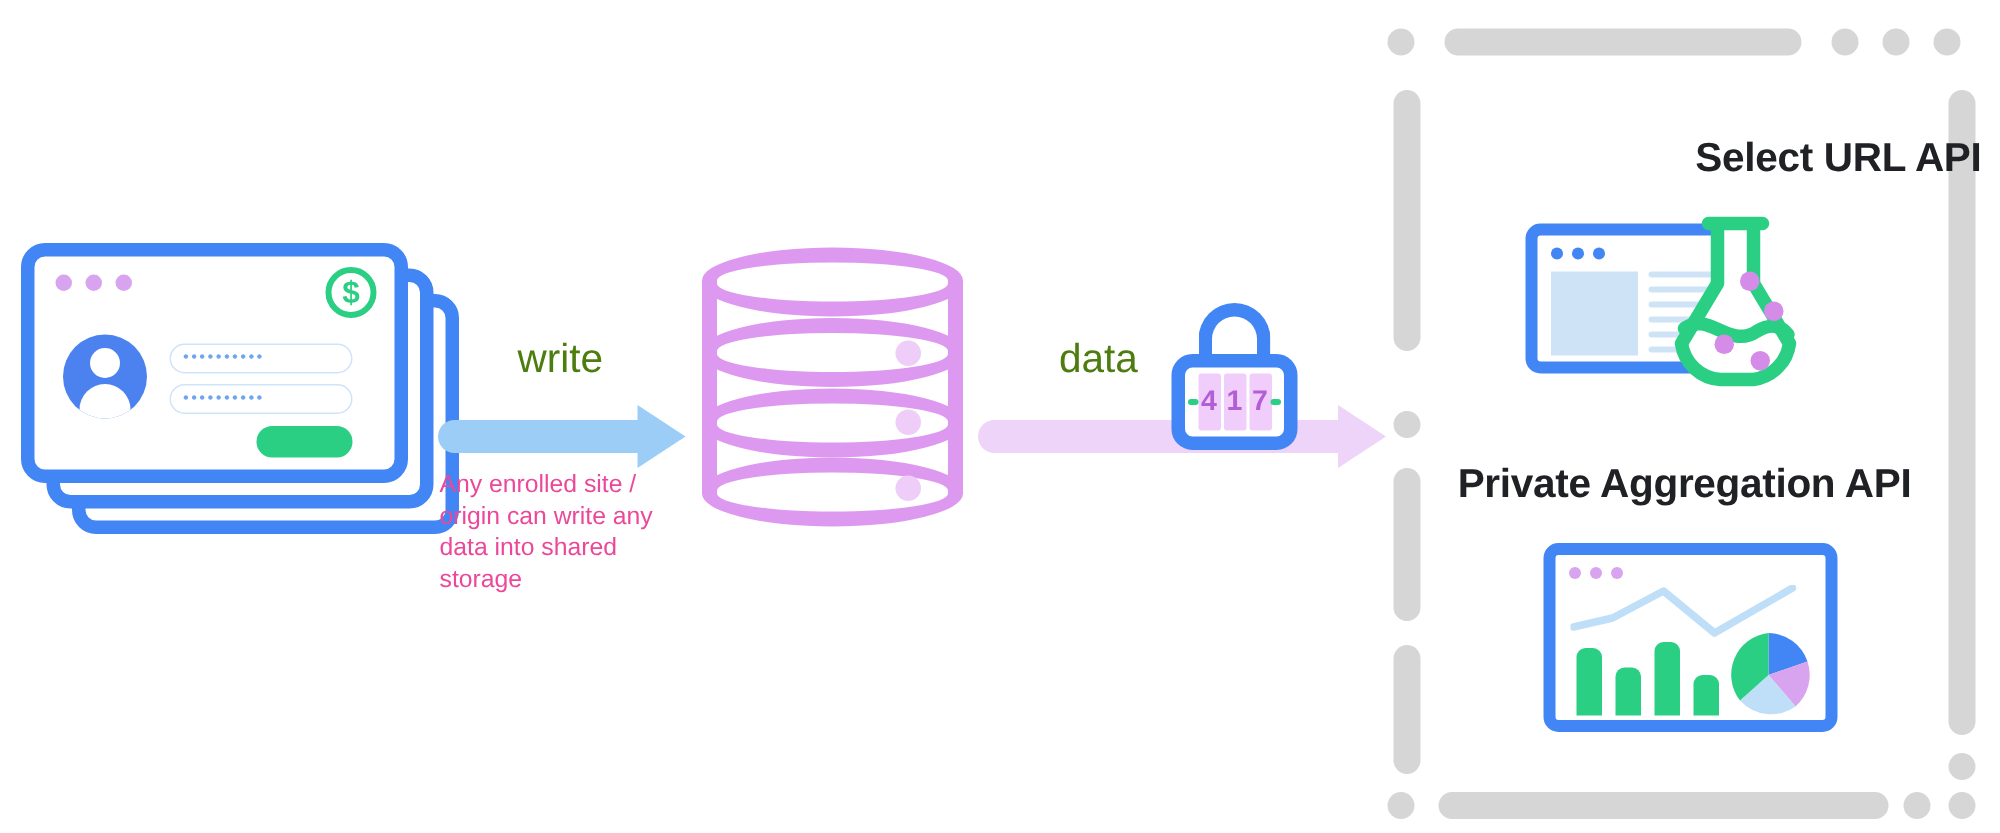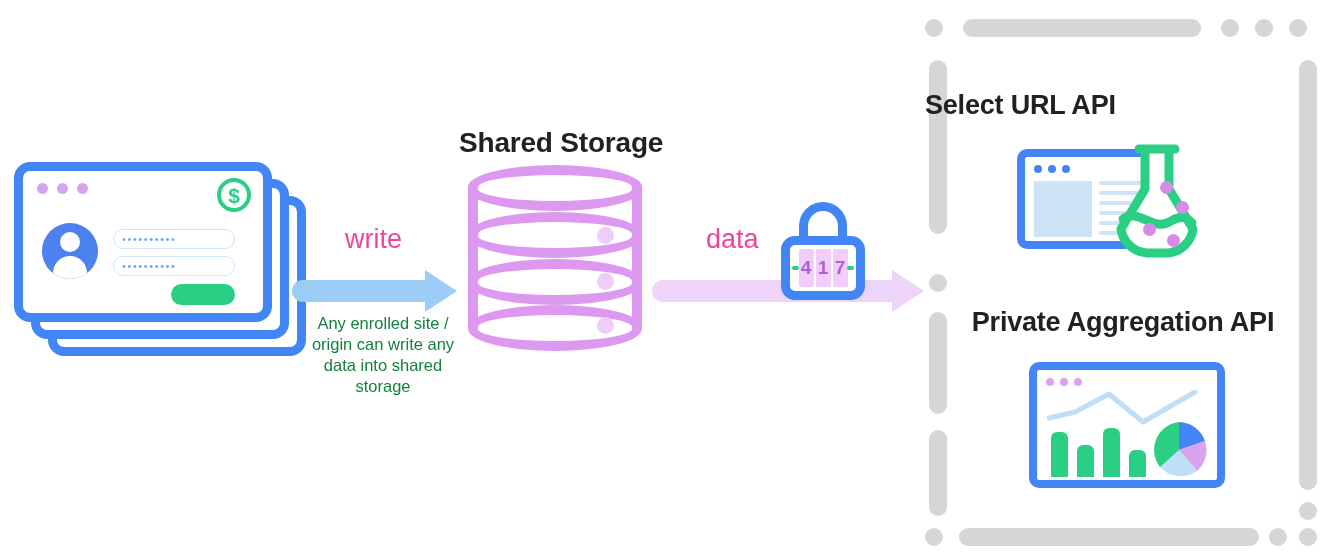--- a/index.html
+++ b/index.html
@@ -24,29 +24,28 @@
   .heading {
     position: absolute;
     font-weight: bold;
     color: #202124;
     white-space: nowrap;
     letter-spacing: -0.2px;
   }
   .arrow-label {
     position: absolute;
     font-size: 27px;
-    color: #ec4899;
+    color: #4d7c0f;
     white-space: nowrap;
   }
   .caption {
     position: absolute;
     font-size: 16.5px;
     line-height: 21px;
-    color: #15803d;
-    text-align: center;
+    color: #ec4899;
   }
 
   
   #browser-stack { position: absolute; left: 14px; top: 162px; width: 300px; height: 205px; }
   .card-shell {
     position: absolute;
     border: 9px solid #4285f4;
     border-radius: 16px;
     background: #ffffff;
     box-sizing: border-box;
@@ -205,21 +204,20 @@
 
   <div class="arrow-label" style="left:345px; top:224px;">write</div>
 
   <div class="arrow-wrap" style="left:292px; top:270px; width:175px; height:42px;">
     <div class="arrow-shaft" style="top:10px; width:145px; background:#9ccdf7;"></div>
     <div class="arrow-head" style="left:133px; border-left:32px solid #9ccdf7;"></div>
   </div>
 
   <div class="caption" style="left:293px; top:313px; width:180px;">Any enrolled site /<br>origin can write any<br>data into shared<br>storage</div>
 
-  <div class="heading" style="left:459px; top:127px; font-size:28px;">Shared Storage</div>
 
   <div id="shared-storage">
     <div class="cyl-side"></div>
     <div class="cyl-band cyl-bot"></div>
     <div class="cyl-band cyl-mid2"></div>
     <div class="cyl-band cyl-mid1"></div>
     <div class="cyl-band cyl-top"></div>
     <div class="cyl-dot" style="top:62px;"></div>
     <div class="cyl-dot" style="top:108px;"></div>
     <div class="cyl-dot" style="top:152px;"></div>
@@ -259,21 +257,21 @@
 
     <div class="dash" style="left:374px; top:48px;  width:18px; height:430px;"></div>
     <div class="dash" style="left:374px; top:490px; width:18px; height:18px;"></div>
 
     <div class="dash" style="left:0;   top:516px; width:18px; height:18px;"></div>
     <div class="dash" style="left:34px; top:516px; width:300px; height:18px;"></div>
     <div class="dash" style="left:344px; top:516px; width:18px; height:18px;"></div>
     <div class="dash" style="left:374px; top:516px; width:18px; height:18px;"></div>
 
     <div class="api-block" style="top:78px;">
-      <div class="heading" style="position:relative; left:0; top:0; display:block; font-size:27px; text-align:left;">Select URL API</div>
+      <div class="heading" style="position:relative; left:0; top:0; display:block; font-size:27px; text-align:right;">Select URL API</div>
     </div>
 
     <div style="position:absolute; left:92px; top:129px; width:210px; height:118px;">
       <div class="mini-browser" style="left:0; top:8px; width:148px; height:100px;">
         <div class="mb-dots">
           <i style="background:#4285f4;"></i>
           <i style="background:#4285f4;"></i>
           <i style="background:#4285f4;"></i>
         </div>
         <div class="mb-block" style="left:9px; top:24px; width:58px; height:56px;"></div>

